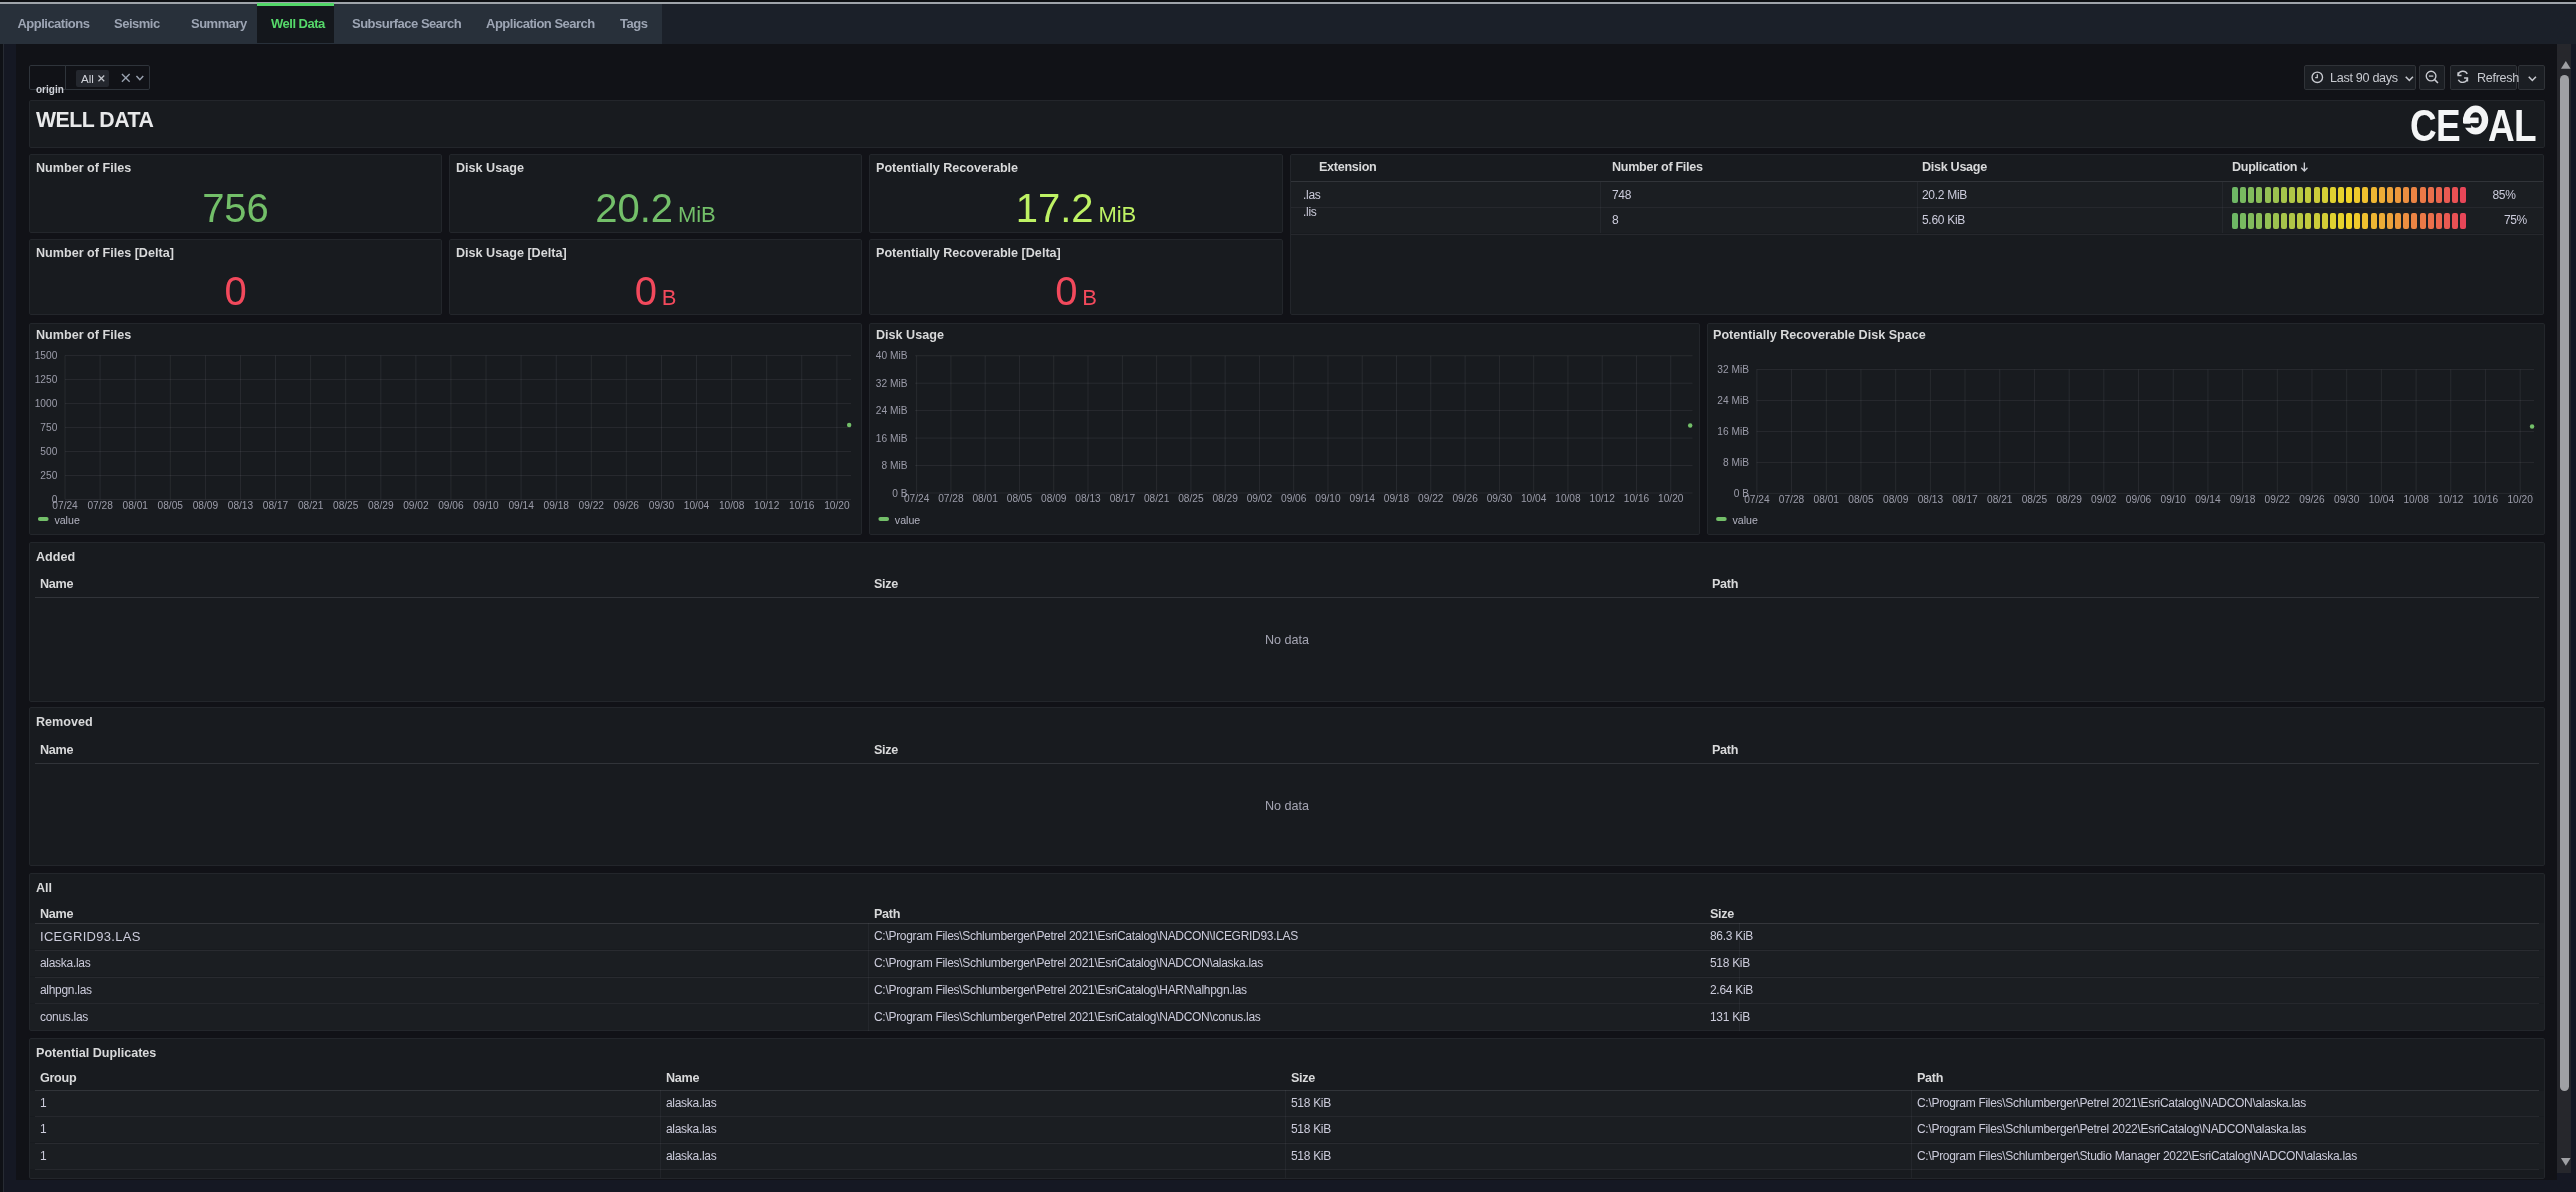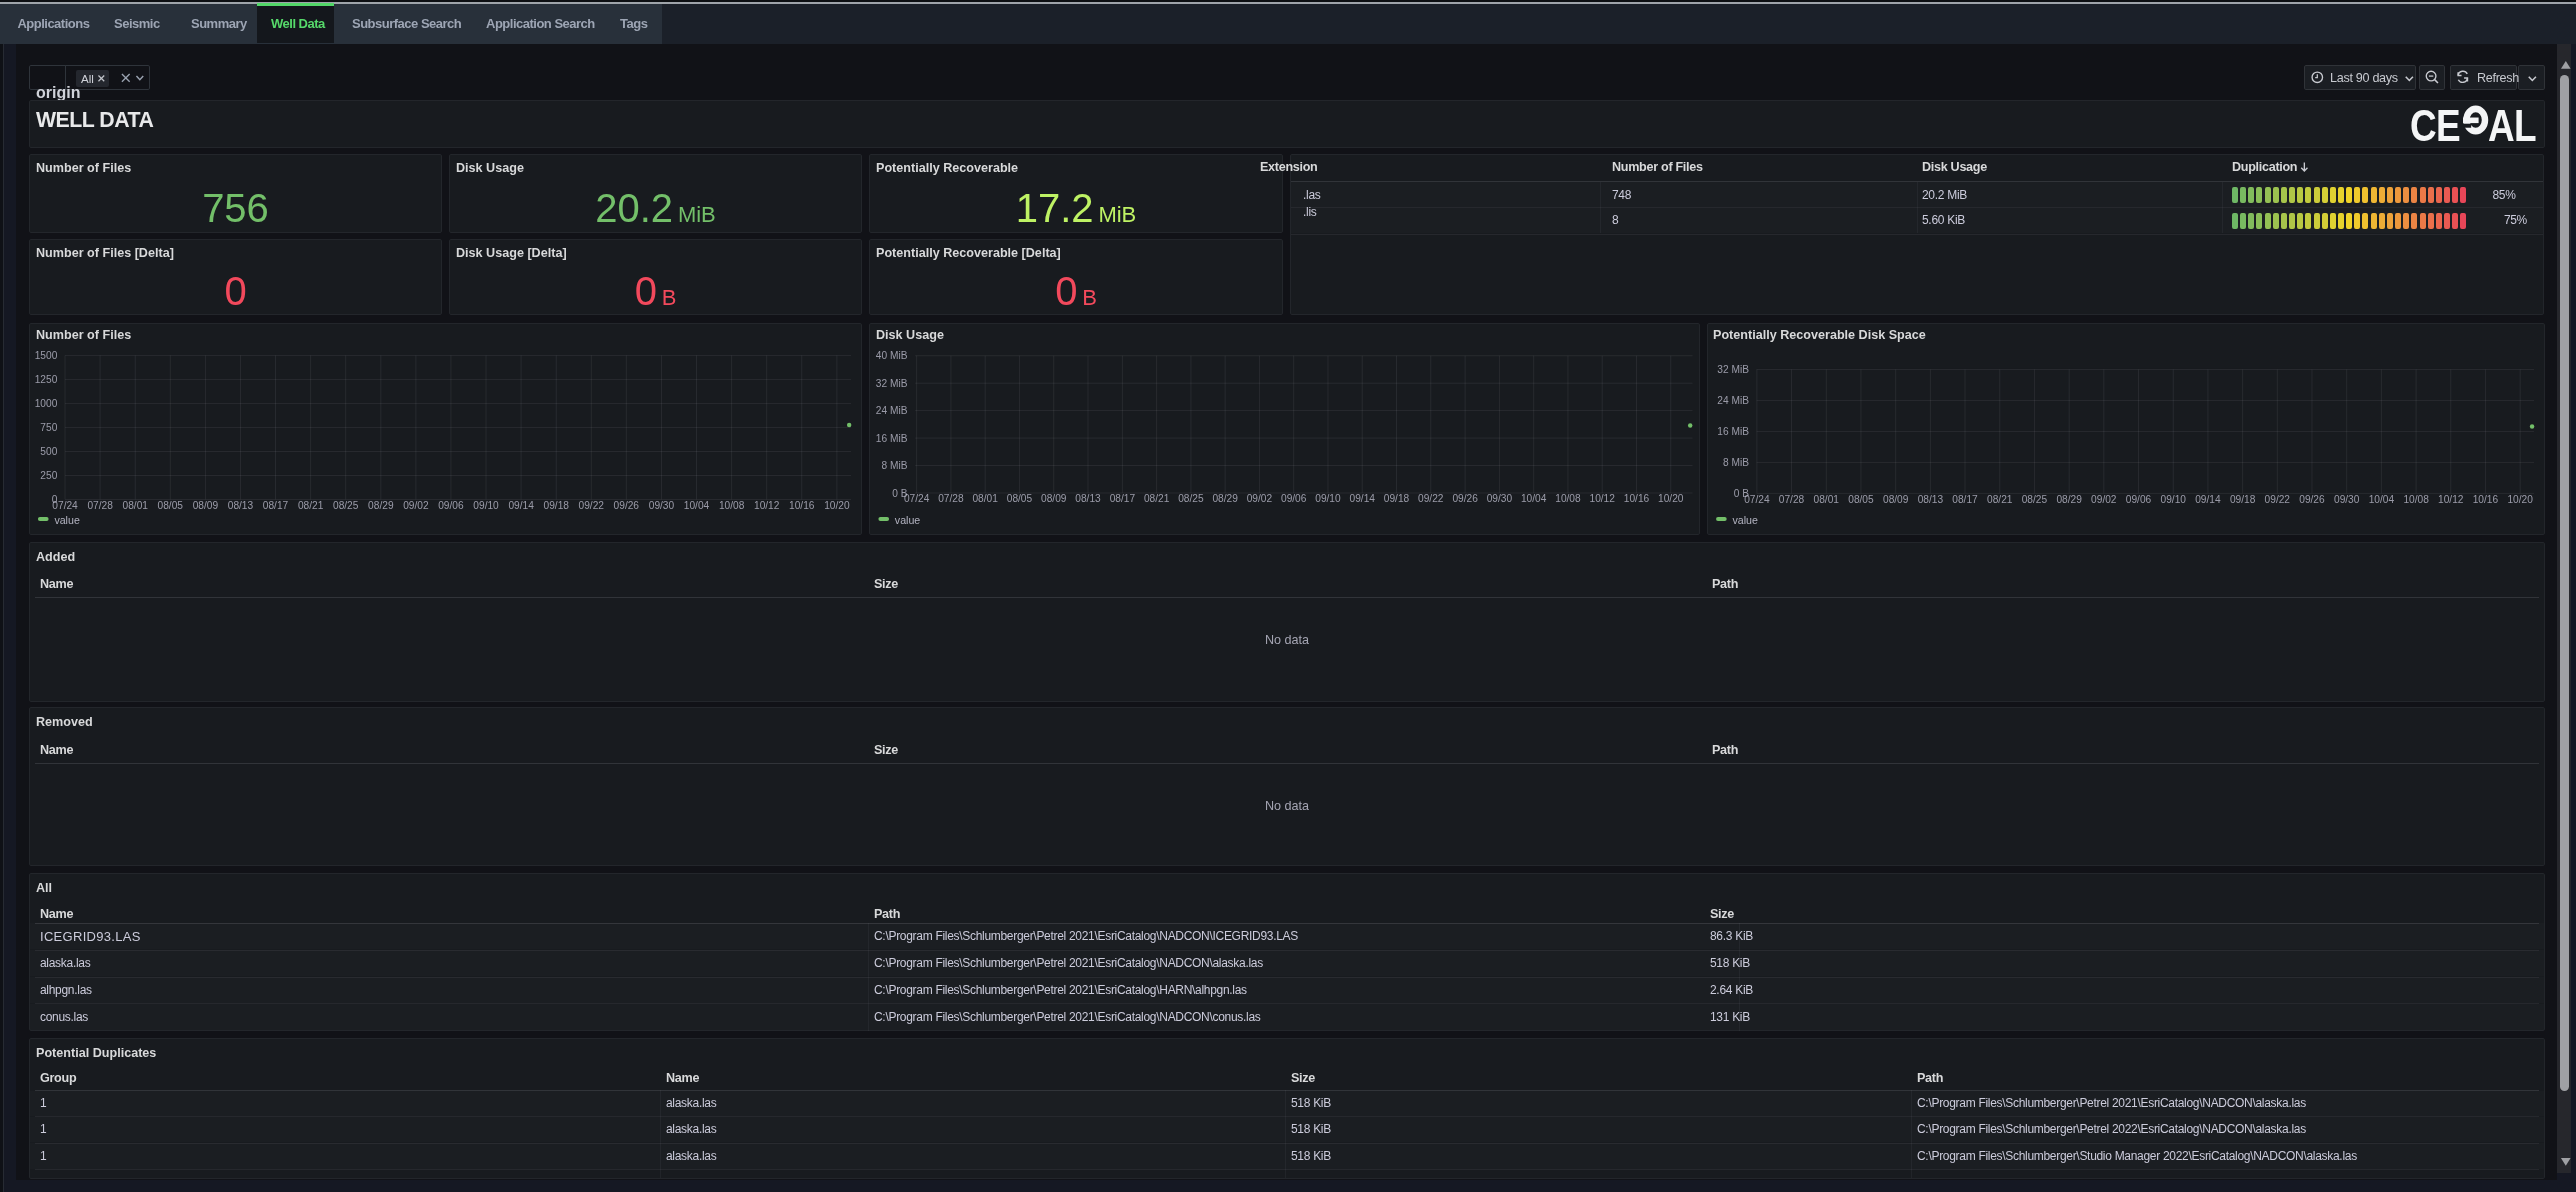--- a/index.html
+++ b/index.html
@@ -31,21 +31,21 @@
 <div class="tab" style="left:191px">Summary</div>
 <div class="tab" style="left:352px">Subsurface Search</div>
 <div class="tab" style="left:486px">Application Search</div>
 <div class="tab" style="left:620px">Tags</div>
 <div class="tab" style="left:271px;color:#56d96a">Well Data</div>
 <div class="abs" style="left:0;top:44px;width:2.9px;height:1148px;background:#0f1116"></div>
 <div class="abs" style="left:2.9px;top:44px;width:1px;height:1148px;background:#272b33"></div>
 <div class="abs" style="left:15.5px;top:44px;width:2541px;height:1136px;background:#111217"></div>
 <div class="abs" style="left:29px;top:65px;width:37px;height:25px;border:1px solid #2f343b;border-radius:1.9px 0 0 1.9px"></div>
 <div class="abs" style="left:65px;top:65px;width:85px;height:25px;border:1px solid #2f343b;border-radius:0 1.9px 1.9px 0"></div>
-<div class="abs" style="left:36px;top:84px;font-size:16px;font-weight:600;color:#d0d2d9">origin</div>
+<div class="abs" style="left:36px;top:84px;font-size:10px;font-weight:600;color:#d0d2d9">origin</div>
 <div class="abs" style="left:76px;top:70px;width:33px;height:16.5px;background:#24272e;border-radius:1.9px"></div>
 <div class="abs" style="left:81px;top:72px;font-size:11.6px;color:#d0d2d9">All</div>
 <svg class="abs" style="left:97px;top:74px" width="8.7" height="8.7" viewBox="0 0 9 9">
     <path d="M1.5 1.5 L7.5 7.5 M7.5 1.5 L1.5 7.5" stroke="#c0c3c9" stroke-width="1.3"></path>
   </svg>
 <svg class="abs" style="left:120px;top:72px" width="11.6" height="11.6" viewBox="0 0 12 12">
     <path d="M2 2 L10 10 M10 2 L2 10" stroke="#9aa2b0" stroke-width="1.4"></path>
   </svg>
 <svg class="abs" style="left:135px;top:74px" width="9.7" height="7.8" viewBox="0 0 10 8">
     <path d="M1.5 2 L5 5.8 L8.5 2" stroke="#9aa2b0" stroke-width="1.5" fill="none"></path>
@@ -100,21 +100,21 @@
 <div class="panel" style="left:29px;top:239px;width:413px;height:76px"></div>
 <div class="ptitle" style="left:36px;top:246px">Number of Files [Delta]</div>
 <div class="statv" style="left:29px;top:271px;width:413px;color:#f2495c">0</div>
 <div class="panel" style="left:449px;top:239px;width:413px;height:76px"></div>
 <div class="ptitle" style="left:456px;top:246px">Disk Usage [Delta]</div>
 <div class="statv" style="left:449px;top:271px;width:413px;color:#f2495c">0<span class="statu">B</span></div>
 <div class="panel" style="left:869px;top:239px;width:414px;height:76px"></div>
 <div class="ptitle" style="left:876px;top:246px">Potentially Recoverable [Delta]</div>
 <div class="statv" style="left:869px;top:271px;width:414px;color:#f2495c">0<span class="statu">B</span></div>
 <div class="panel" style="left:1290px;top:154px;width:1254px;height:161px"></div>
-<div class="th" style="left:1260px;top:160px">Extension</div>
+<div class="th" style="left:1319px;top:160px">Extension</div>
 <div class="th" style="left:1612px;top:160px">Number of Files</div>
 <div class="th" style="left:1922px;top:160px">Disk Usage</div>
 <div class="th" style="left:2232px;top:160px">Duplication</div>
 <svg class="abs" style="left:2299px;top:161px" width="10.7" height="12.6" viewBox="0 0 12 13">
     <path d="M6 1 L6 10 M2.5 7 L6 10.7 L9.5 7" stroke="#c8cad0" stroke-width="1.5" fill="none"></path>
   </svg>
 <div class="hline" style="left:1291px;top:181px;width:1252px"></div>
 <div class="sep" style="left:1291px;top:207px;width:1252px"></div>
 <div class="sep" style="left:1291px;top:234px;width:1252px"></div>
 <div class="vdiv" style="left:1600px;top:182px;height:51px"></div>

